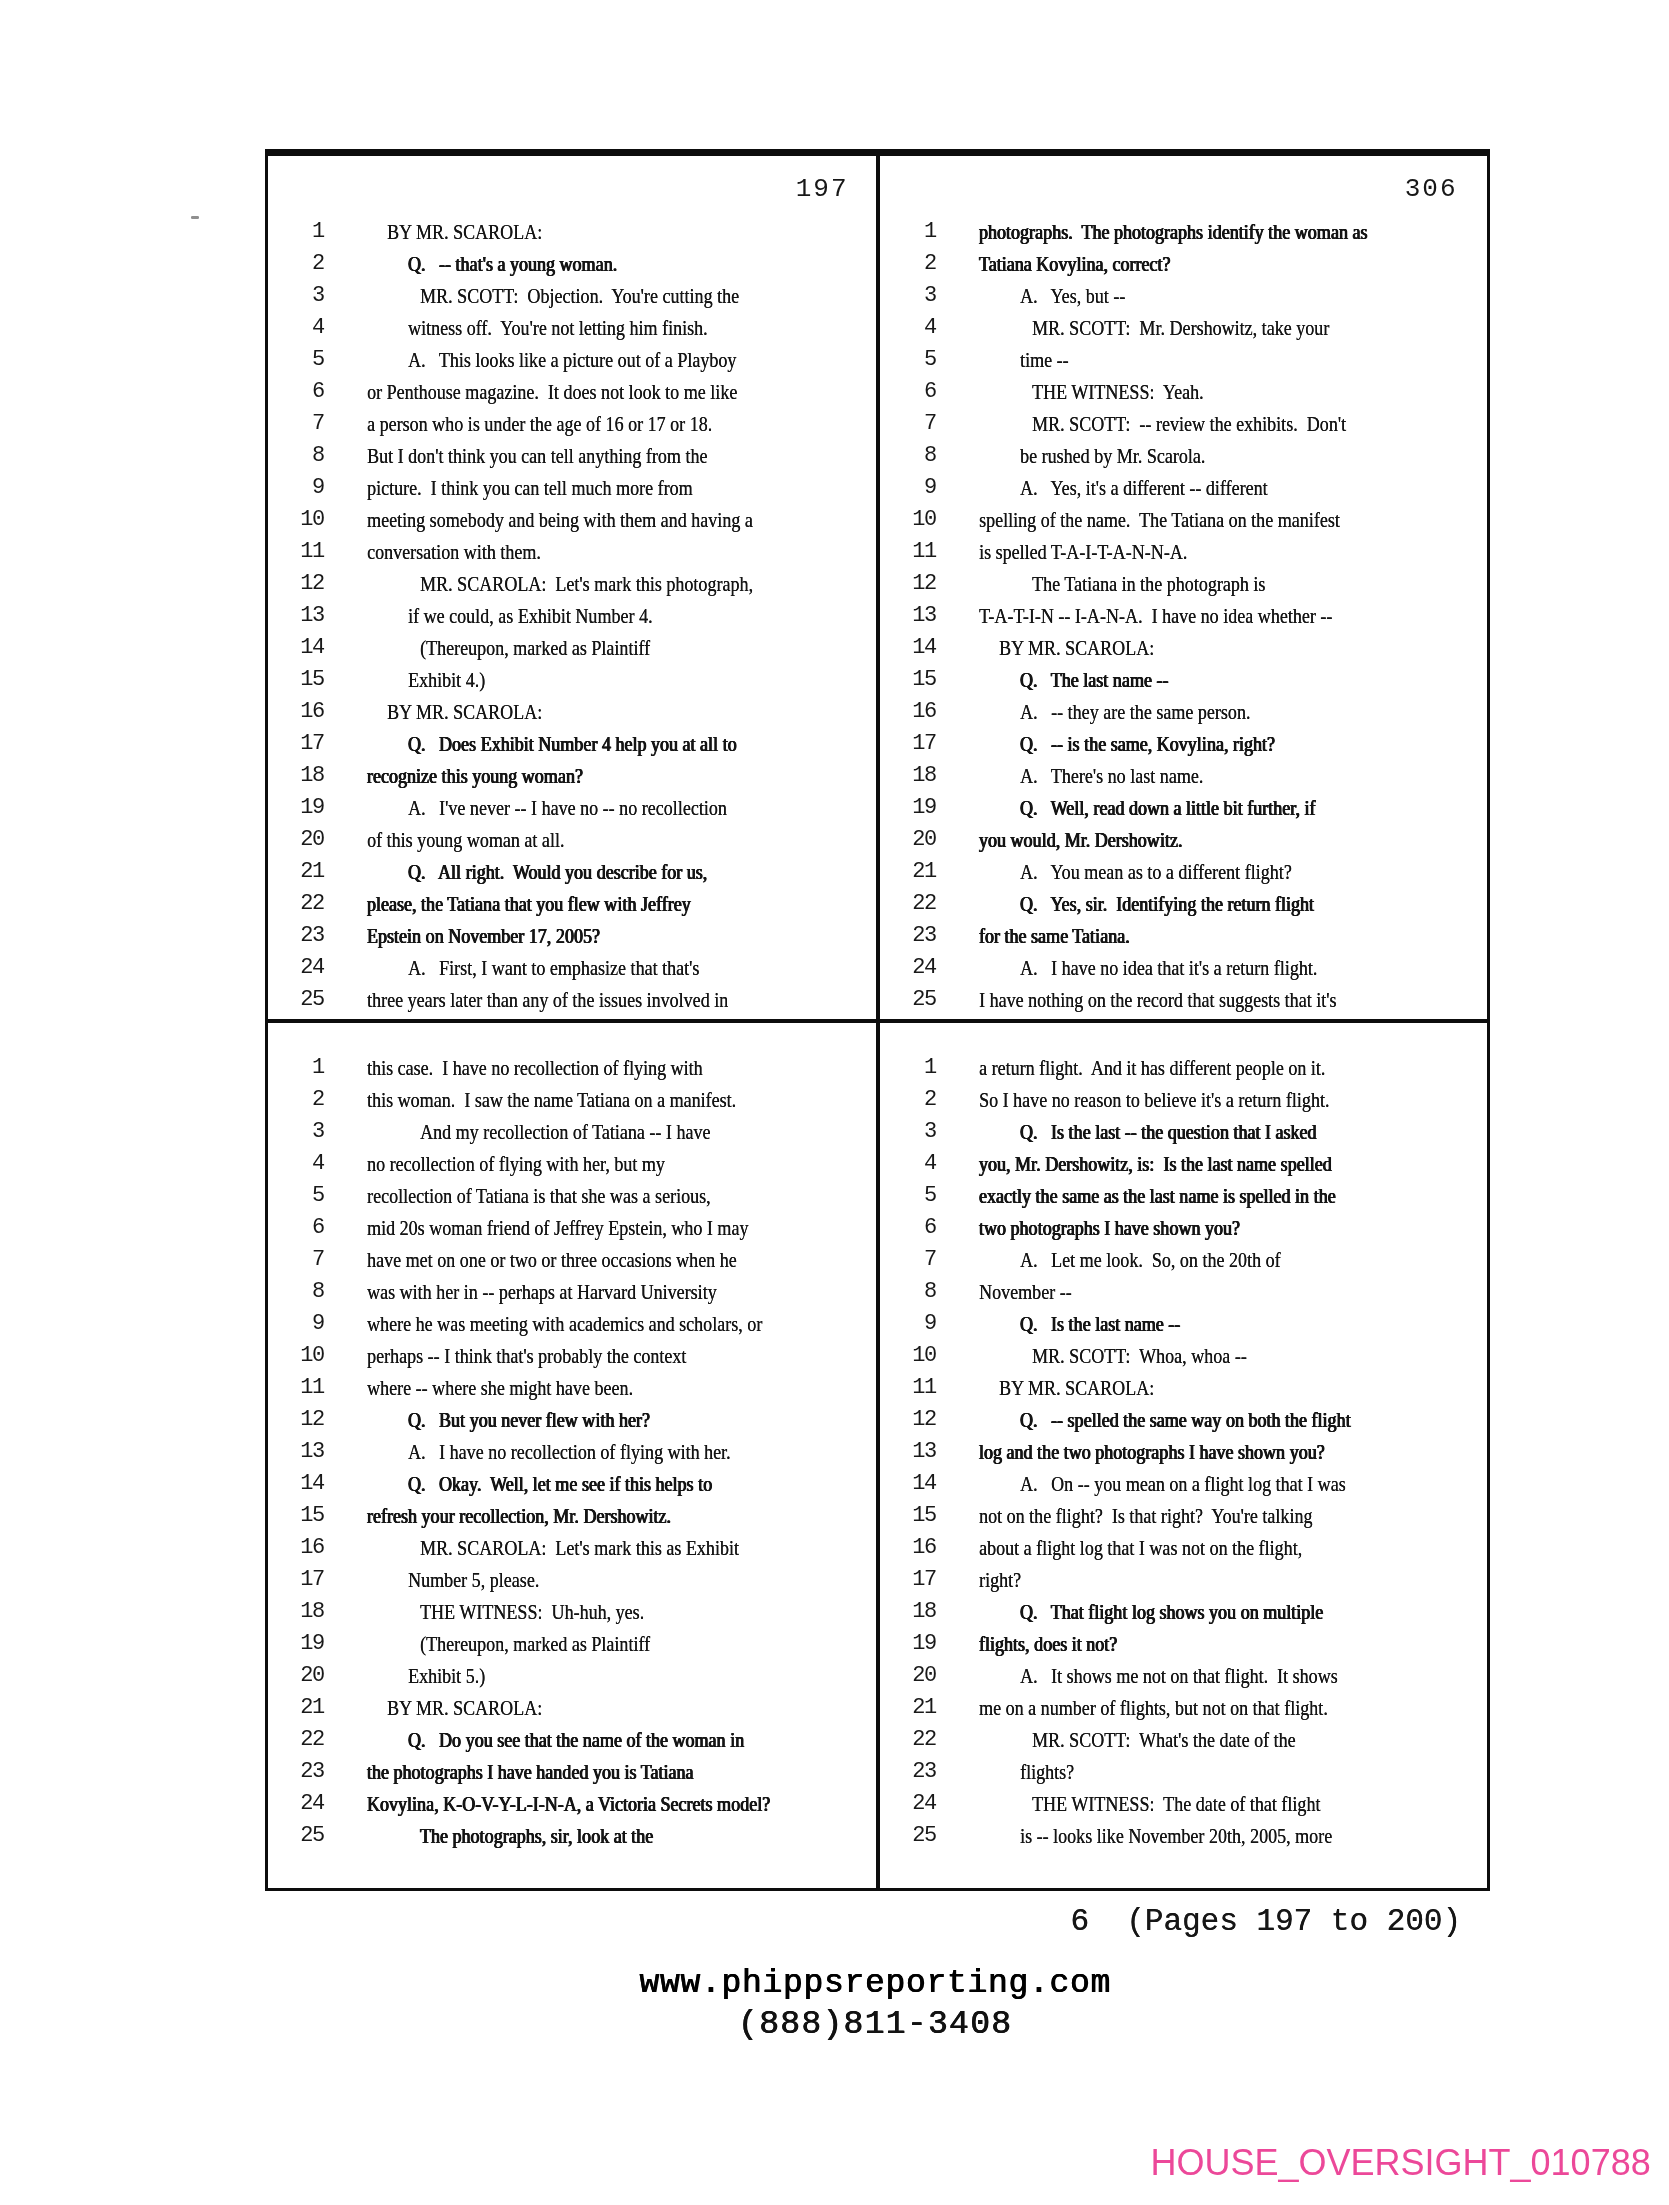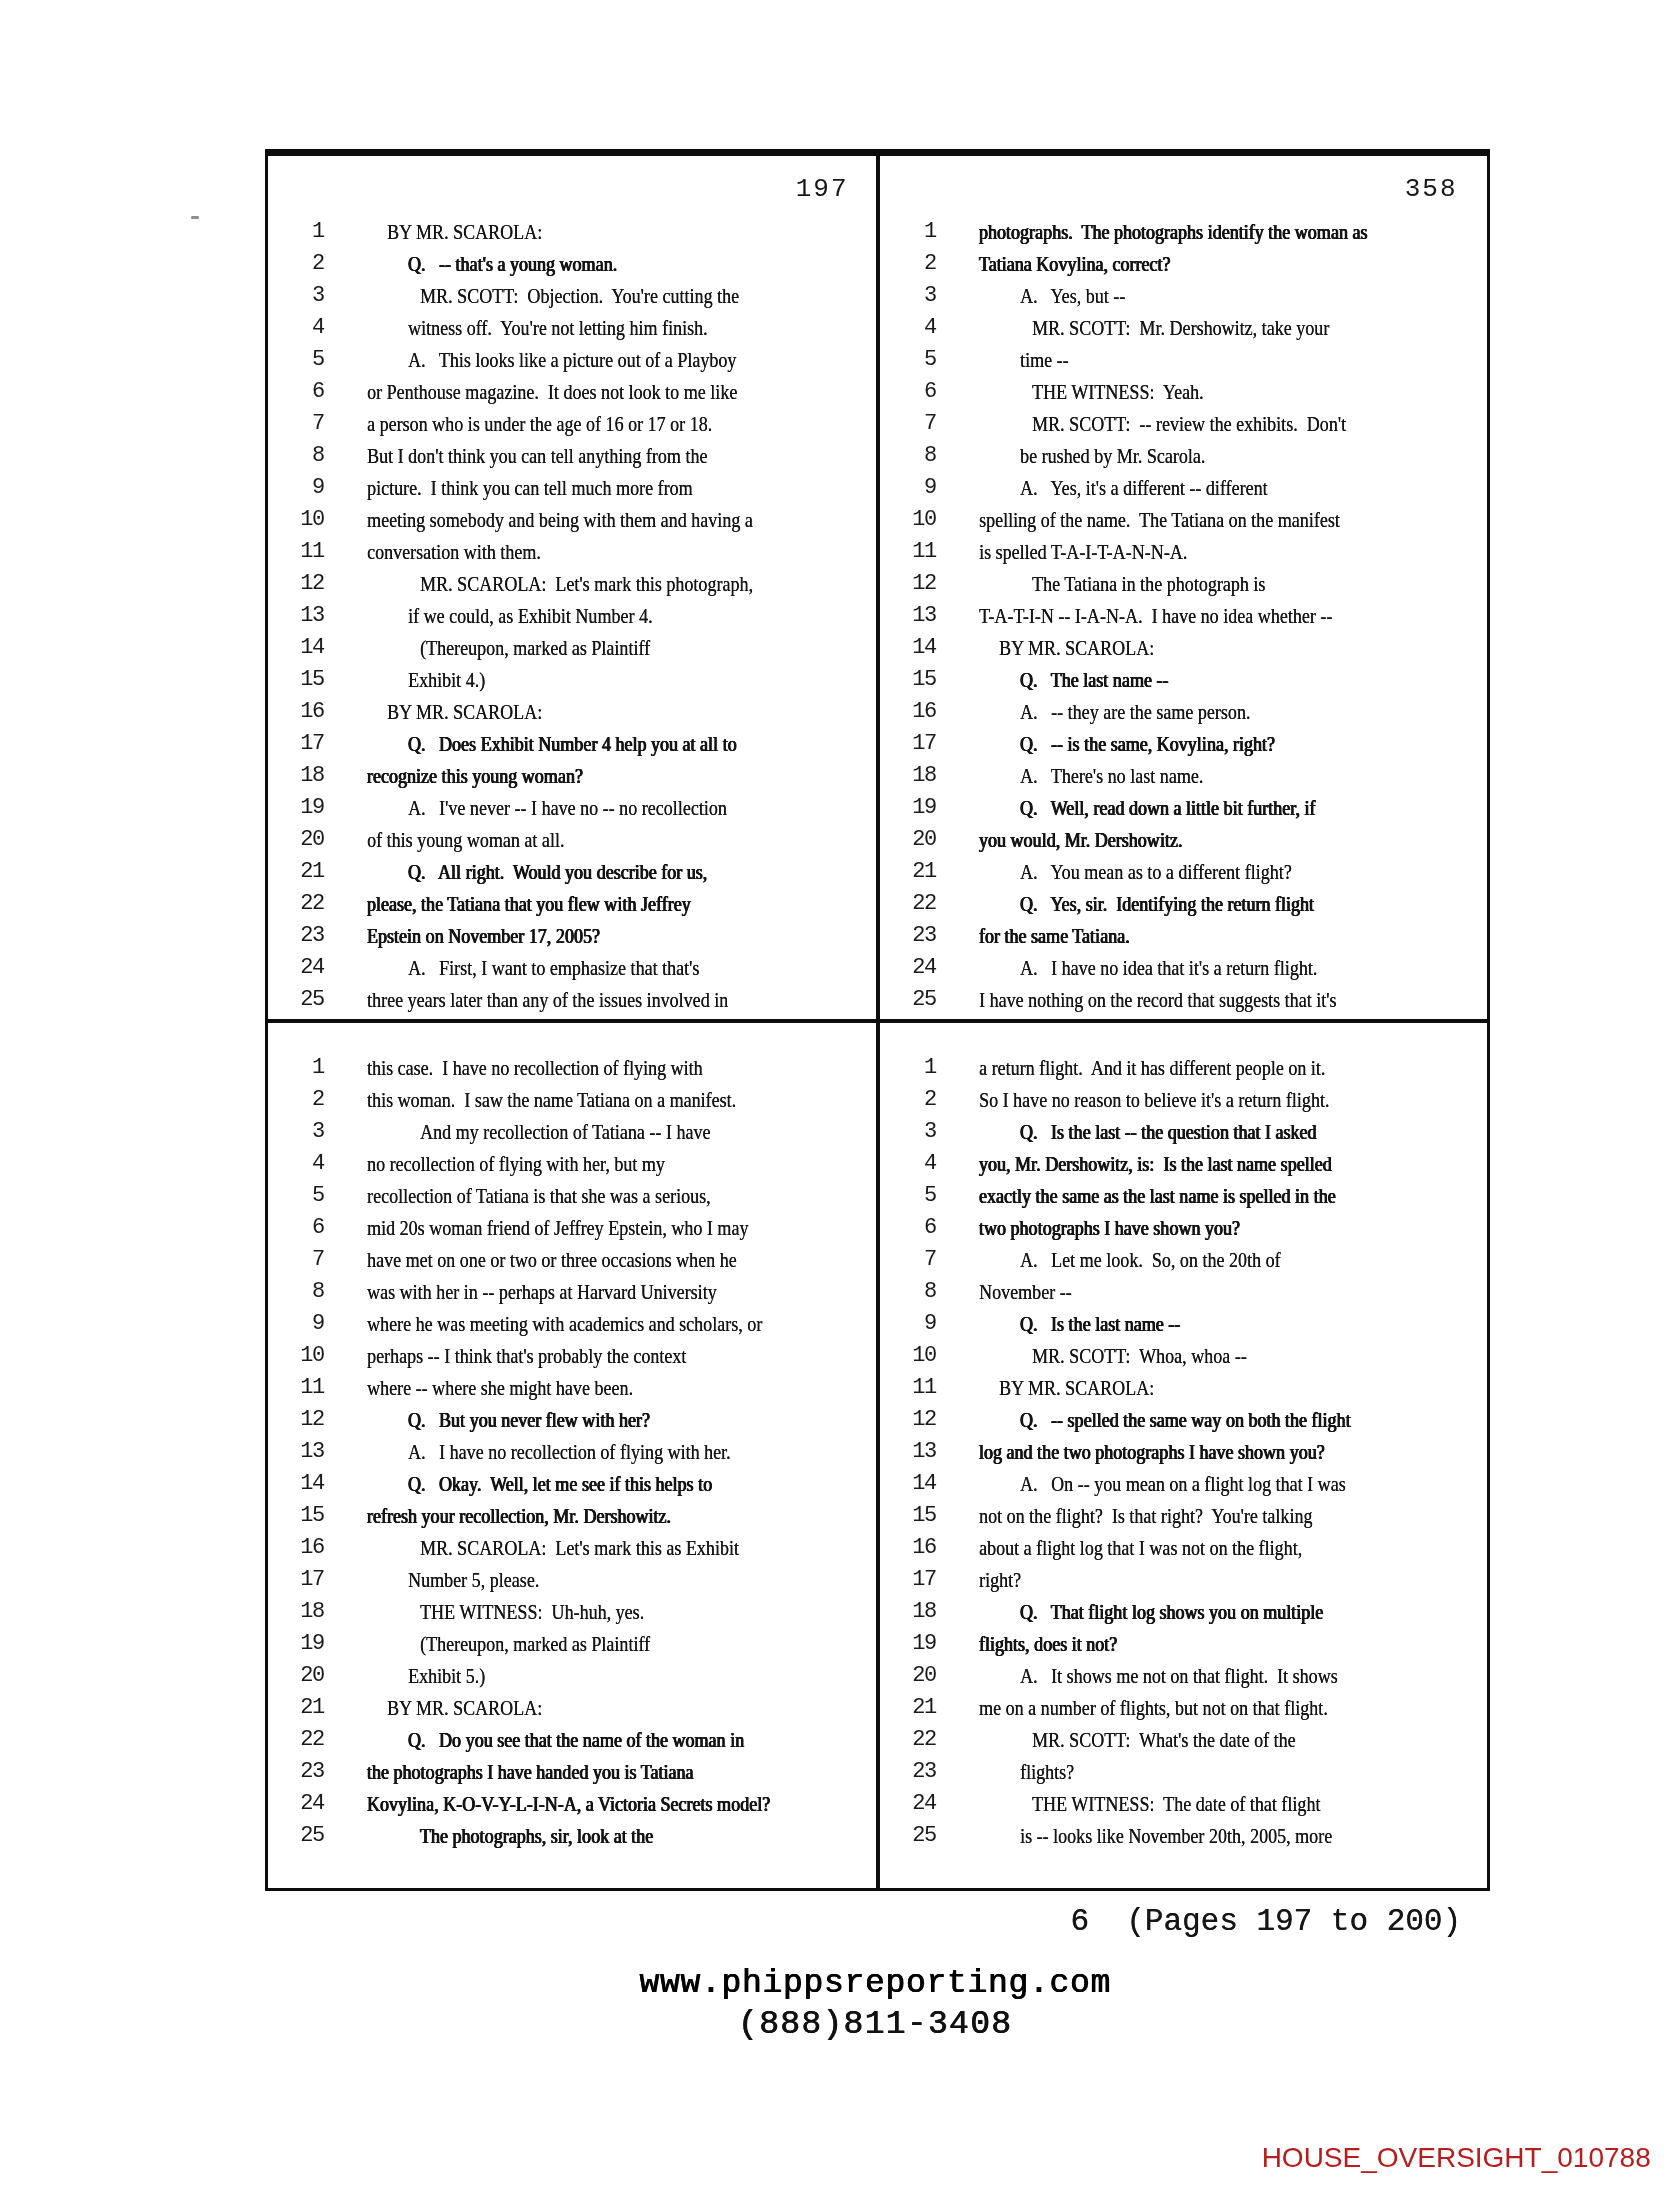--- a/index.html
+++ b/index.html
@@ -124,22 +124,22 @@
     font-size: 33px;
     color: #121212;
     text-shadow: 0.7px 0 currentColor, 0 0.3px currentColor;
     letter-spacing: 1.3px;
   }
   .bates {
     position: absolute;
     top: 2142px;
     right: 18.3px;
     font-family: "Liberation Sans", sans-serif;
-    font-size: 28px;
-    color: #b91c1c;
+    font-size: 36px;
+    color: #ec4899;
   }
   .speck {
     position: absolute;
     left: 191px;
     top: 216px;
     width: 7.9px;
     height: 3.3px;
     background: #8f8f8f;
     border-radius: 1.3px;
   }
@@ -255,21 +255,21 @@
           <span class="txt">A.   First, I want to emphasize that that's</span>
         </div>
           <div class="line i0">
           <span class="num">25</span>
           <span class="txt">three years later than any of the issues involved in</span>
         </div>
         </div>
     </section>
 
     <section class="quad q-tr">
-      <div class="pagenum">358</div>
+      <div class="pagenum">306</div>
       <div class="lines">
           <div class="line i0 b">
           <span class="num">1</span>
           <span class="txt">photographs.  The photographs identify the woman as</span>
         </div>
           <div class="line i0 b">
           <span class="num">2</span>
           <span class="txt">Tatiana Kovylina, correct?</span>
         </div>
           <div class="line i2">

